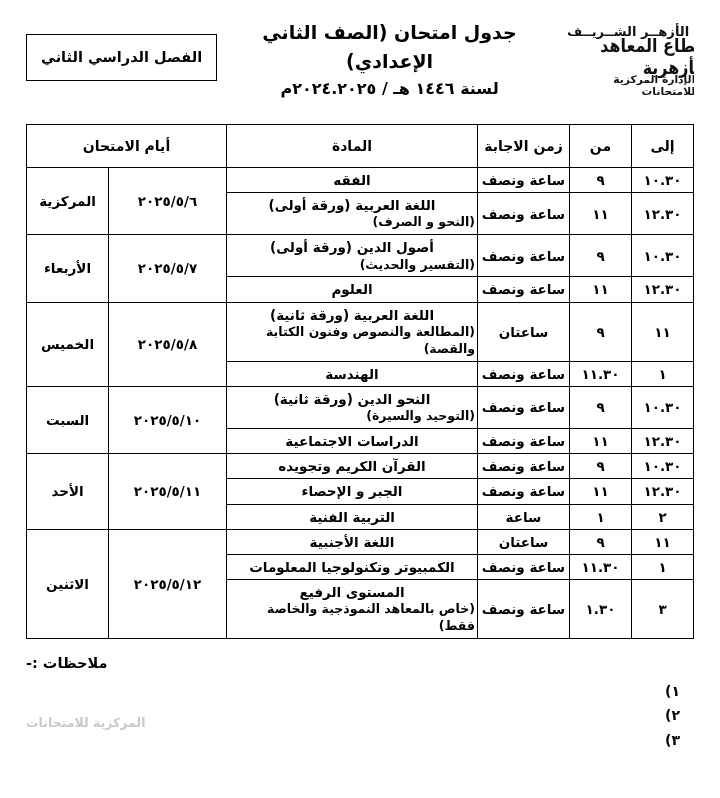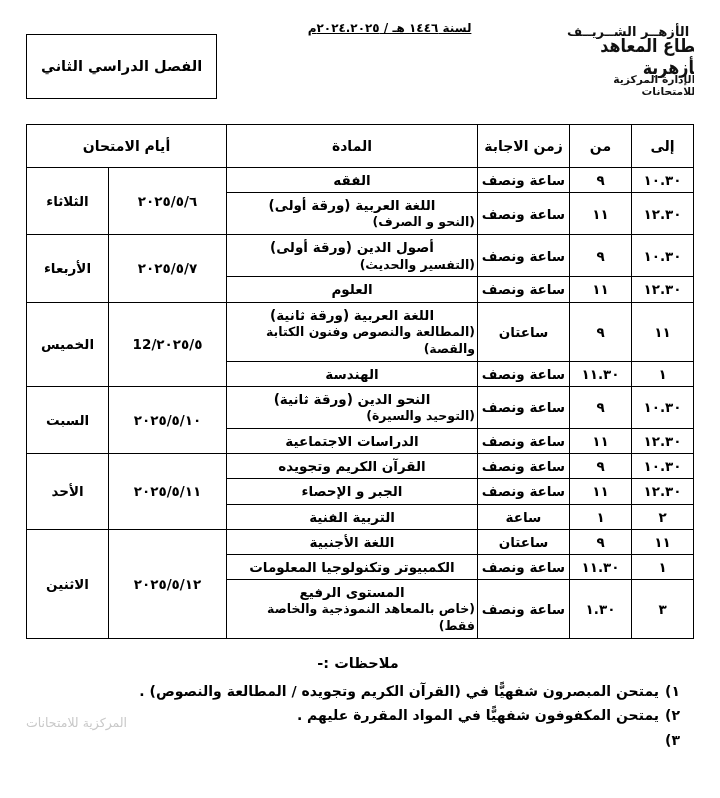--- a/index.html
+++ b/index.html
@@ -27,45 +27,44 @@
   .header {
     display: flex;
     flex-direction: row;
     align-items: flex-start;
     justify-content: space-between;
     margin-bottom: 10px;
     height: 96px;
   }
   .term-box {
     border: 1.6px solid #000;
-    padding: 23px 14px;
+    padding: 14px 14px;
     font-size: 14.5px;
     font-weight: bold;
     white-space: nowrap;
     margin-top: 16px;
     line-height: 1.2;
     order: 3;
   }
   .title-block {
     text-align: center;
     flex: 1;
     padding: 0 6px;
     order: 2;
   }
   .title-main {
     font-size: 19px;
     font-weight: bold;
     line-height: 1.5;
     letter-spacing: 0;
   }
   .title-sub {
-    font-size: 12px;
+    font-size: 16px;
     font-weight: bold;
     line-height: 1.8;
-    text-decoration: underline;
   }
   .logo {
     width: 132px;
     height: 84px;
     order: 1;
     position: relative;
     display: flex;
     flex-direction: column;
     align-items: center;
     justify-content: center;
@@ -147,21 +146,21 @@
 
   
   .notes {
     margin-top: 12px;
     font-size: 14px;
     line-height: 1.75;
     font-weight: bold;
     padding-right: 4px;
   }
   .notes .notes-title {
-    text-align: center;
+    text-align: left;
     font-size: 14.5px;
     margin-bottom: 2px;
   }
   .notes ol {
     list-style: none;
     margin: 0;
     padding: 0;
   }
   .notes li {
     display: flex;
@@ -169,37 +168,38 @@
     align-items: baseline;
     padding-right: 10px;
   }
   .notes li .num { flex: 0 0 auto; }
   .watermark {
     position: absolute;
     left: 26px;
     bottom: 68px;
     font-size: 12.5px;
     color: #c9c9c9;
-    font-weight: normal;
+    font-weight: bold;
     letter-spacing: 0.2px;
   }
 </style>
 </head>
 <body>
 
 <div class="page">
 
   <div class="header">
     <div class="logo">
       <div class="l1">الأزهــر الشــريــف</div>
       <div class="l2">قطاع المعاهد الأزهرية</div>
       <div class="l3">الإدارة المركزية للامتحانات</div>
     </div>
 
     <div class="title-block">
+      <div class="title-main">جدول امتحان (الصف الثاني الإعدادي)</div>
       <div class="title-sub">لسنة ١٤٤٦ هـ / ٢٠٢٤.٢٠٢٥م</div>
     </div>
 
     <div class="term-box">الفصل الدراسي الثاني</div>
   </div>
 
   <table class="sched">
     <colgroup>
       <col class="c-to">
         <col class="c-from">
@@ -220,21 +220,21 @@
     <tbody>
 
       <tr class="group-top">
         <td class="to">١٠.٣٠</td>
         <td class="from">٩</td>
         <td class="dur">ساعة ونصف</td>
         <td class="subject">
           <span>الفقه</span>
         </td>
         <td class="date" rowspan="2">٢٠٢٥/٥/٦</td>
-        <td class="day" rowspan="2">الثلاثاء</td>
+        <td class="day" rowspan="2">المركزية</td>
       </tr>
       <tr>
         <td class="to">١٢.٣٠</td>
         <td class="from">١١</td>
         <td class="dur">ساعة ونصف</td>
         <td class="subject">
           <span>اللغة العربية (ورقة أولى)</span>
           <span class="sub2">(النحو و الصرف)</span>
         </td>
       </tr>
@@ -260,21 +260,21 @@
       </tr>
 
       <tr class="group-top">
         <td class="to">١١</td>
         <td class="from">٩</td>
         <td class="dur">ساعتان</td>
         <td class="subject">
           <span>اللغة العربية (ورقة ثانية)</span>
           <span class="sub2">(المطالعة والنصوص وفنون الكتابة والقصة)</span>
         </td>
-        <td class="date" rowspan="2">٢٠٢٥/٥/12</td>
+        <td class="date" rowspan="2">٢٠٢٥/٥/٨</td>
         <td class="day" rowspan="2">الخميس</td>
       </tr>
       <tr>
         <td class="to">١</td>
         <td class="from">١١.٣٠</td>
         <td class="dur">ساعة ونصف</td>
         <td class="subject">
           <span>الهندسة</span>
         </td>
       </tr>
@@ -355,25 +355,23 @@
       </tr>
 
     </tbody>
   </table>
 
   <div class="notes">
     <div class="notes-title">ملاحظات :-</div>
     <ol>
       <li>
         <span class="num">١)</span>
-        <span>يمتحن المبصرون شفهيًّا في (القرآن الكريم وتجويده / المطالعة والنصوص) .</span>
       </li>
       <li>
         <span class="num">٢)</span>
-        <span>يمتحن المكفوفون شفهيًّا في المواد المقررة عليهم .</span>
       </li>
       <li>
         <span class="num">٣)</span>
       </li>
     </ol>
   </div>
 
   <div class="watermark">المركزية للامتحانات</div>
 
 </div>

